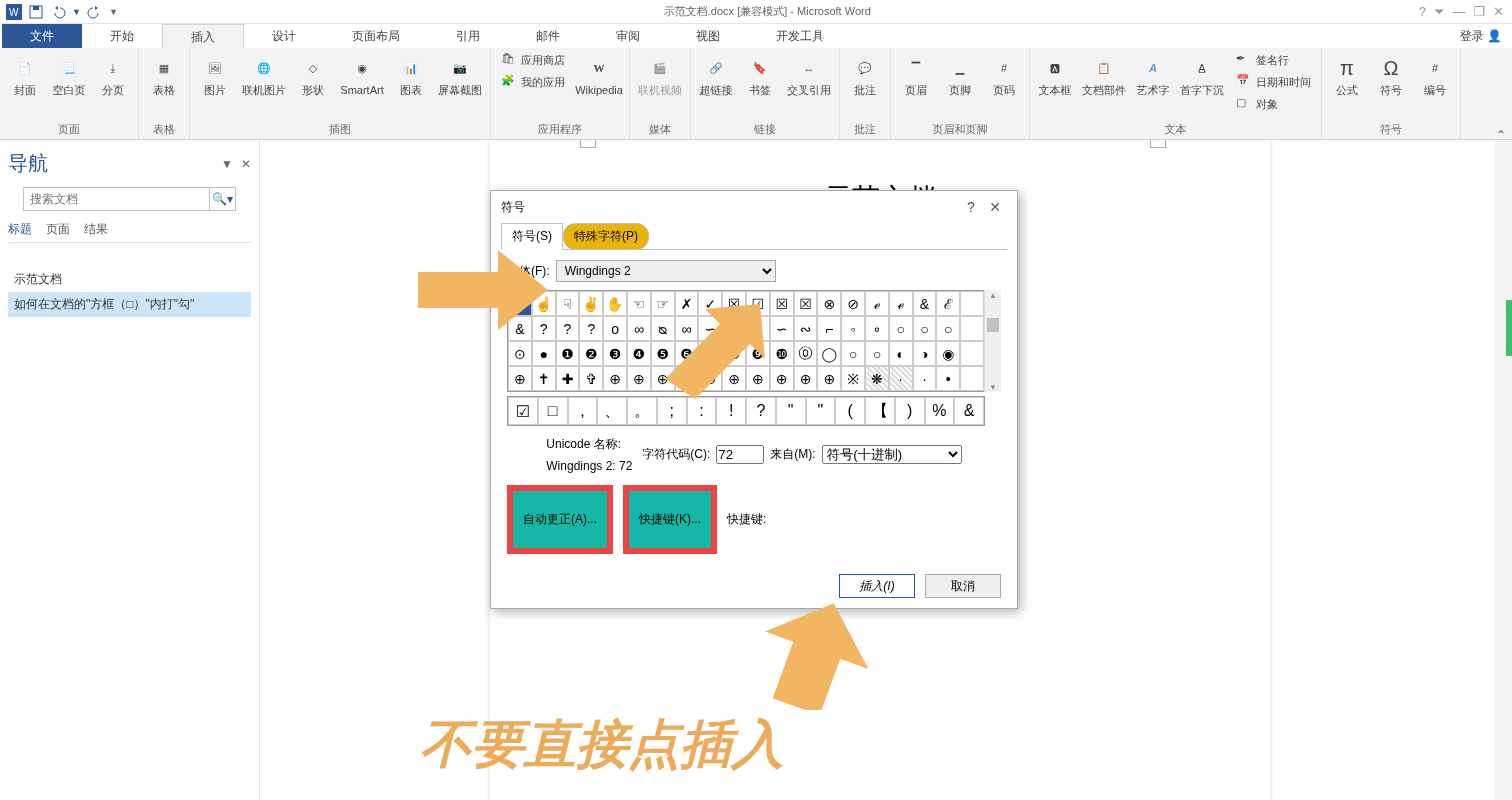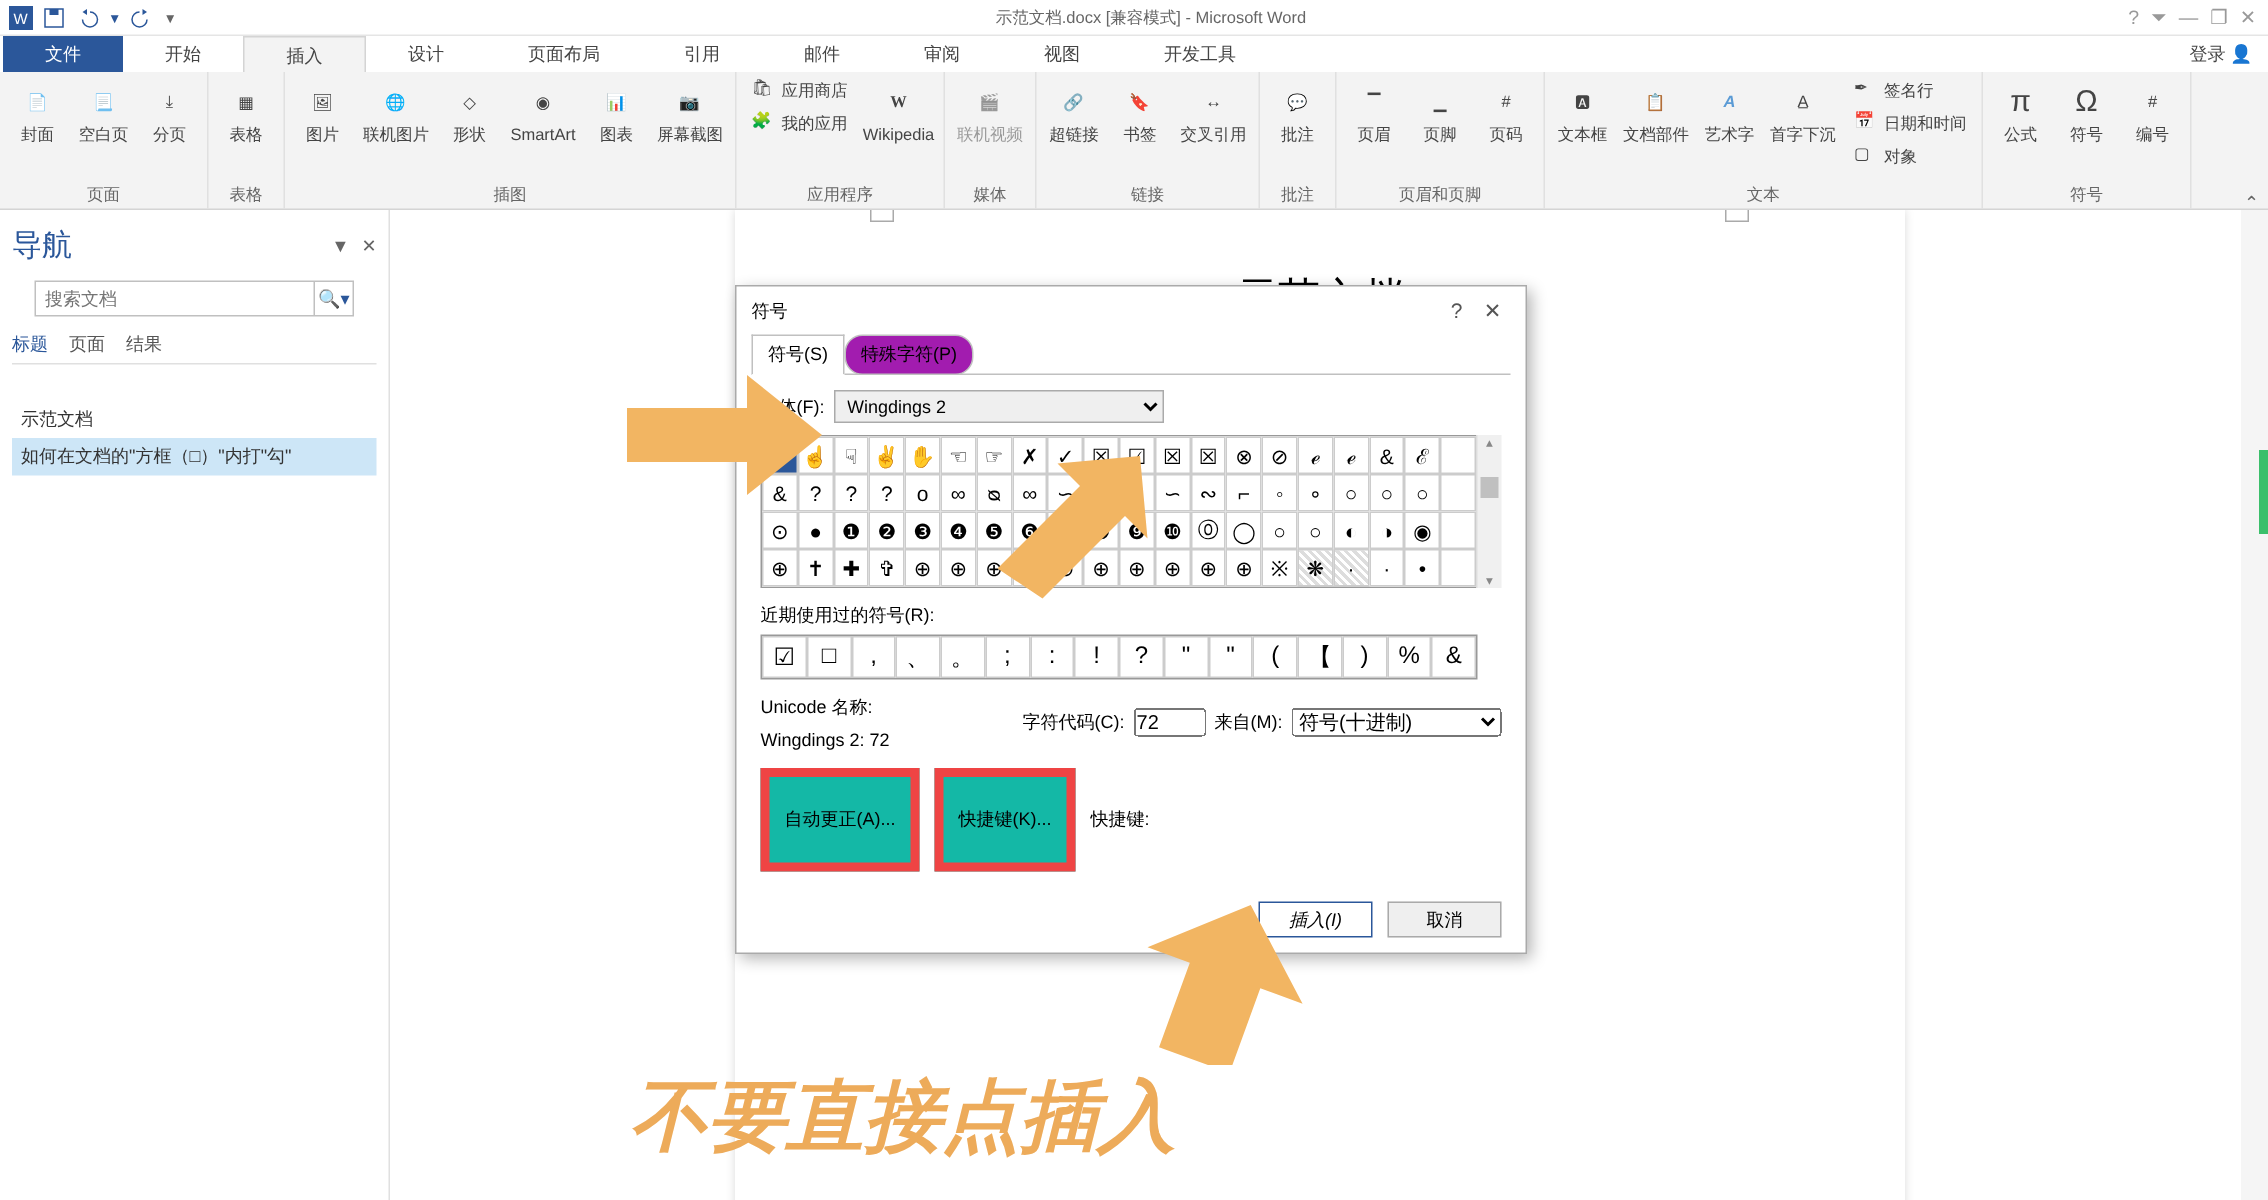--- a/index.html
+++ b/index.html
@@ -57,21 +57,21 @@
 .page p.body { font-size:21px; padding:0 100px 0 280px; margin-top:100px; color:#000; }
 
 
 .dialog { position:absolute; left:490px; top:190px; width:528px; background:#fff; border:1px solid #aaa; box-shadow:3px 3px 10px rgba(0,0,0,.3); font-size:12px; }
 .dialog .dtitle { height:32px; display:flex; align-items:center; padding:0 10px; }
 .dialog .dtitle .t { flex:1; font-size:12px; }
 .dialog .dtitle .hc { width:24px; text-align:center; cursor:default; font-size:14px; color:#555; }
 .dialog .dtabs { margin:0 10px; display:flex; }
 .dialog .dtabs .dtab { border:1px solid #c0c0c0; padding:4px 10px; font-size:12px; background:#fff; margin-bottom:-1px; }
 .dialog .dtabs .dtab:first-child { border-bottom:1px solid #fff; }
-.dialog .dtabs .dtab:last-child { background:#a21caf;border-radius:12px; }
+.dialog .dtabs .dtab:last-child { background:#eab308;border-radius:12px; }
 .dialog .dbody { border-top:1px solid #c0c0c0; margin:0 10px; padding:10px 6px; }
 .frow { display:flex; align-items:center; gap:6px; margin-bottom:8px; }
 .frow label { font-size:12px; }
 .frow select, .frow input { border:1px solid #aaa; font-size:12px; padding:2px 4px; height:22px; }
 .symgrid { display:grid; grid-template-columns:repeat(20,1fr); width:478px; border:1px solid #999; }
 .symgrid .cell { border:1px solid #ccc; height:25px; display:flex; align-items:center; justify-content:center; font-size:14px; font-family:Arial,"Segoe UI Symbol"; background:#fff; }
 .symgrid .cell.sel { background:#2b579a; color:#fff; }
 .symgrid .cell.hatch { background:repeating-linear-gradient(45deg,#ddd,#ddd 2px,#fff 2px,#fff 4px); }
 .recent { display:grid; grid-template-columns:repeat(16,1fr); width:478px; border:1px solid #999; margin-top:4px; }
 .recent .cell { border:1px solid #ccc; height:28px; display:flex; align-items:center; justify-content:center; font-size:16px; }
@@ -469,40 +469,39 @@
           <div class="cell">·</div>
           <div class="cell">•</div>
           <div class="cell"></div>
         </div>
       <div class="scroll-y">
         <div style="position:absolute;top:0;left:0;right:0;text-align:center;font-size:9px;color:#888">▴</div>
         <div class="thumb" style="top:28px;height:14px"></div>
         <div style="position:absolute;bottom:0;left:0;right:0;text-align:center;font-size:9px;color:#888">▾</div>
       </div>
     </div>
-    <div style="margin-top:10px">近期使用过的符号(R):</div>
     <div class="recent" id="recent">
         <div class="cell">☑</div>
         <div class="cell">□</div>
         <div class="cell">,</div>
         <div class="cell">、</div>
         <div class="cell">。</div>
         <div class="cell">;</div>
         <div class="cell">:</div>
         <div class="cell">!</div>
         <div class="cell">?</div>
         <div class="cell">"</div>
         <div class="cell">"</div>
         <div class="cell">(</div>
         <div class="cell">【</div>
         <div class="cell">)</div>
         <div class="cell">%</div>
         <div class="cell">&amp;</div>
       </div>
-    <div style="display:flex;justify-content:space-between;margin-top:10px;gap:10px">
+    <div style="display:flex;justify-content:center;margin-top:10px;gap:10px">
       <div>
         <div>Unicode 名称:</div>
         <div style="margin-top:6px">Wingdings 2: 72</div>
       </div>
       <div style="display:flex;align-items:center;gap:6px">
         <label>字符代码(C):</label>
         <input style="width: 48px;" value="72">
         <label>来自(M):</label>
         <select style="width:140px"><option>符号(十进制)</option></select>
       </div>

